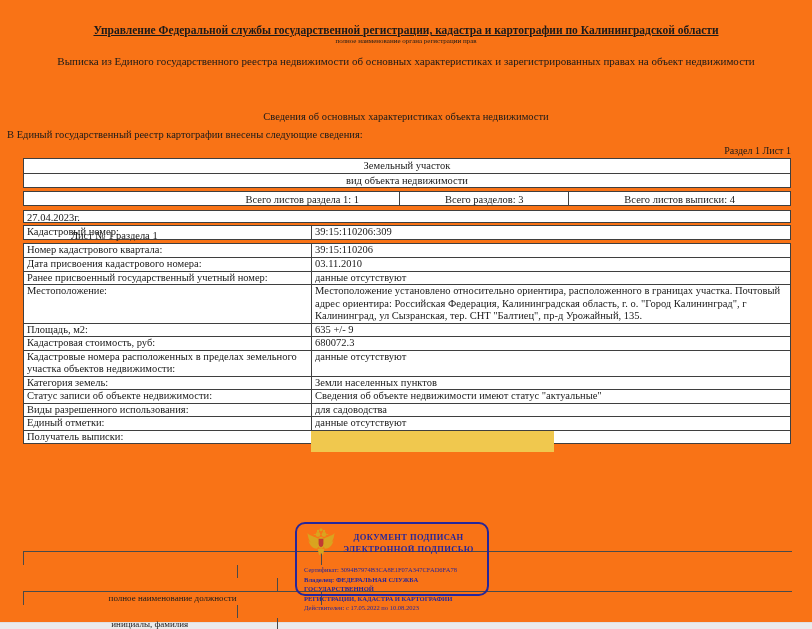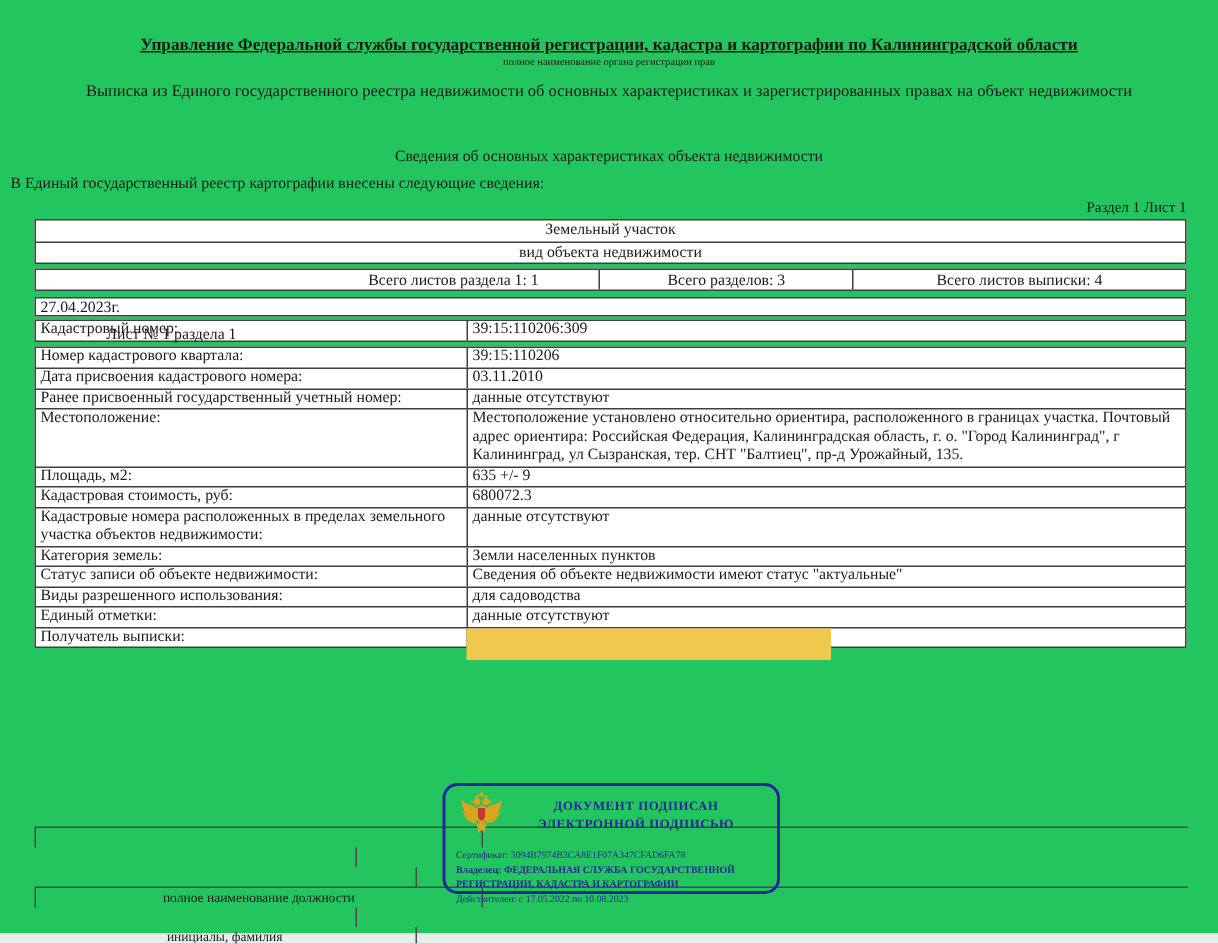--- a/index.html
+++ b/index.html
@@ -1,26 +1,26 @@
 <!DOCTYPE html>
 <html><head>
 <meta charset="utf-8">
 <style>
   * { margin:0; padding:0; box-sizing:border-box; }
   html,body { background:#ffffff; }
   .page {
-    position:relative; width:812px; height:629px; background:#22c55e;
+    position:relative; width:812px; height:629px; background:#f97316;
     font-family:"Liberation Serif","DejaVu Serif",serif; color:#1a1a1a;
     overflow:hidden;
   }
   
   .authority { margin-top:24px; text-align:center; font-size:11.5px; font-weight:bold; text-decoration:underline; }
   .authority-caption { text-align:center; font-size:7px; margin-top:1px; }
   .doc-title { text-align:center; font-size:11px; margin-top:10px; }
-  .section-title { text-align:center; font-size:10.5px; margin-top:32px; }
+  .section-title { text-align:center; font-size:10.5px; margin-top:44px; }
   .intro { font-size:10.5px; margin-top:7px; margin-left:7px; }
   .razdel { text-align:right; font-size:10px; margin-top:5px; margin-right:21px; }
   
   .tables { margin:2px 21px 0 23px; font-size:10.5px; }
   .tbox { border:1px solid #3f3f3f; background:#fff; }
   .gap3 { height:3px; } .gap4 { height:4px; } .gap2 { height:2px; }
   .center-row { text-align:center; line-height:14px; height:14px; }
   .center-row + .center-row { border-top:1px solid #3f3f3f; }
   .cols4 { display:flex; text-align:center; line-height:15px; height:15px; }
   .cols4 > div { border-right:1px solid #3f3f3f; }
@@ -37,21 +37,21 @@
   }
   
   .sig-table { position:absolute; left:23px; top:551px; width:769px; z-index:1; }
   .sig-row { display:flex; border-top:1px solid #4a4a4a;flex-direction:column; }
   .sig-row:last-child { border-bottom:1px solid #4a4a4a; }
   .sig-row > div { border-right:1px solid #4a4a4a; height:13px; line-height:12px; text-align:center; font-size:9px; }
   .sig-row > div:first-child { border-left:1px solid #4a4a4a; }
   .s1 { width:38.9%; } .s2 { width:28%; } .s3 { width:33.1%; }
   
   .stamp {
-    position:absolute; left:295px; top:522px; width:225px; height:74px; z-index:2;
+    position:absolute; left:295px; top:522px; width:194px; height:74px; z-index:2;
     border:2px solid; border-radius:10px; background:transparent;
   }
   .stamp-top { display:flex; align-items:flex-start; padding:3px 6px 0 9px; }
   .stamp-title { flex:1; text-align:center; font-weight:bold; font-size:8.5px; line-height:12px; letter-spacing:0.4px; padding-top:4px; }
   .stamp-small { padding:1px 6px 0 7px; font-size:6.5px; line-height:9.5px; }
   .stamp-small .owner { font-weight:bold; font-size:6.6px; }
   
   .footer-strip { position:absolute; left:0; bottom:0; width:100%; height:7px; background:#ebebeb; border-top:1px solid #e0e0e0; }
 </style>
 </head>

